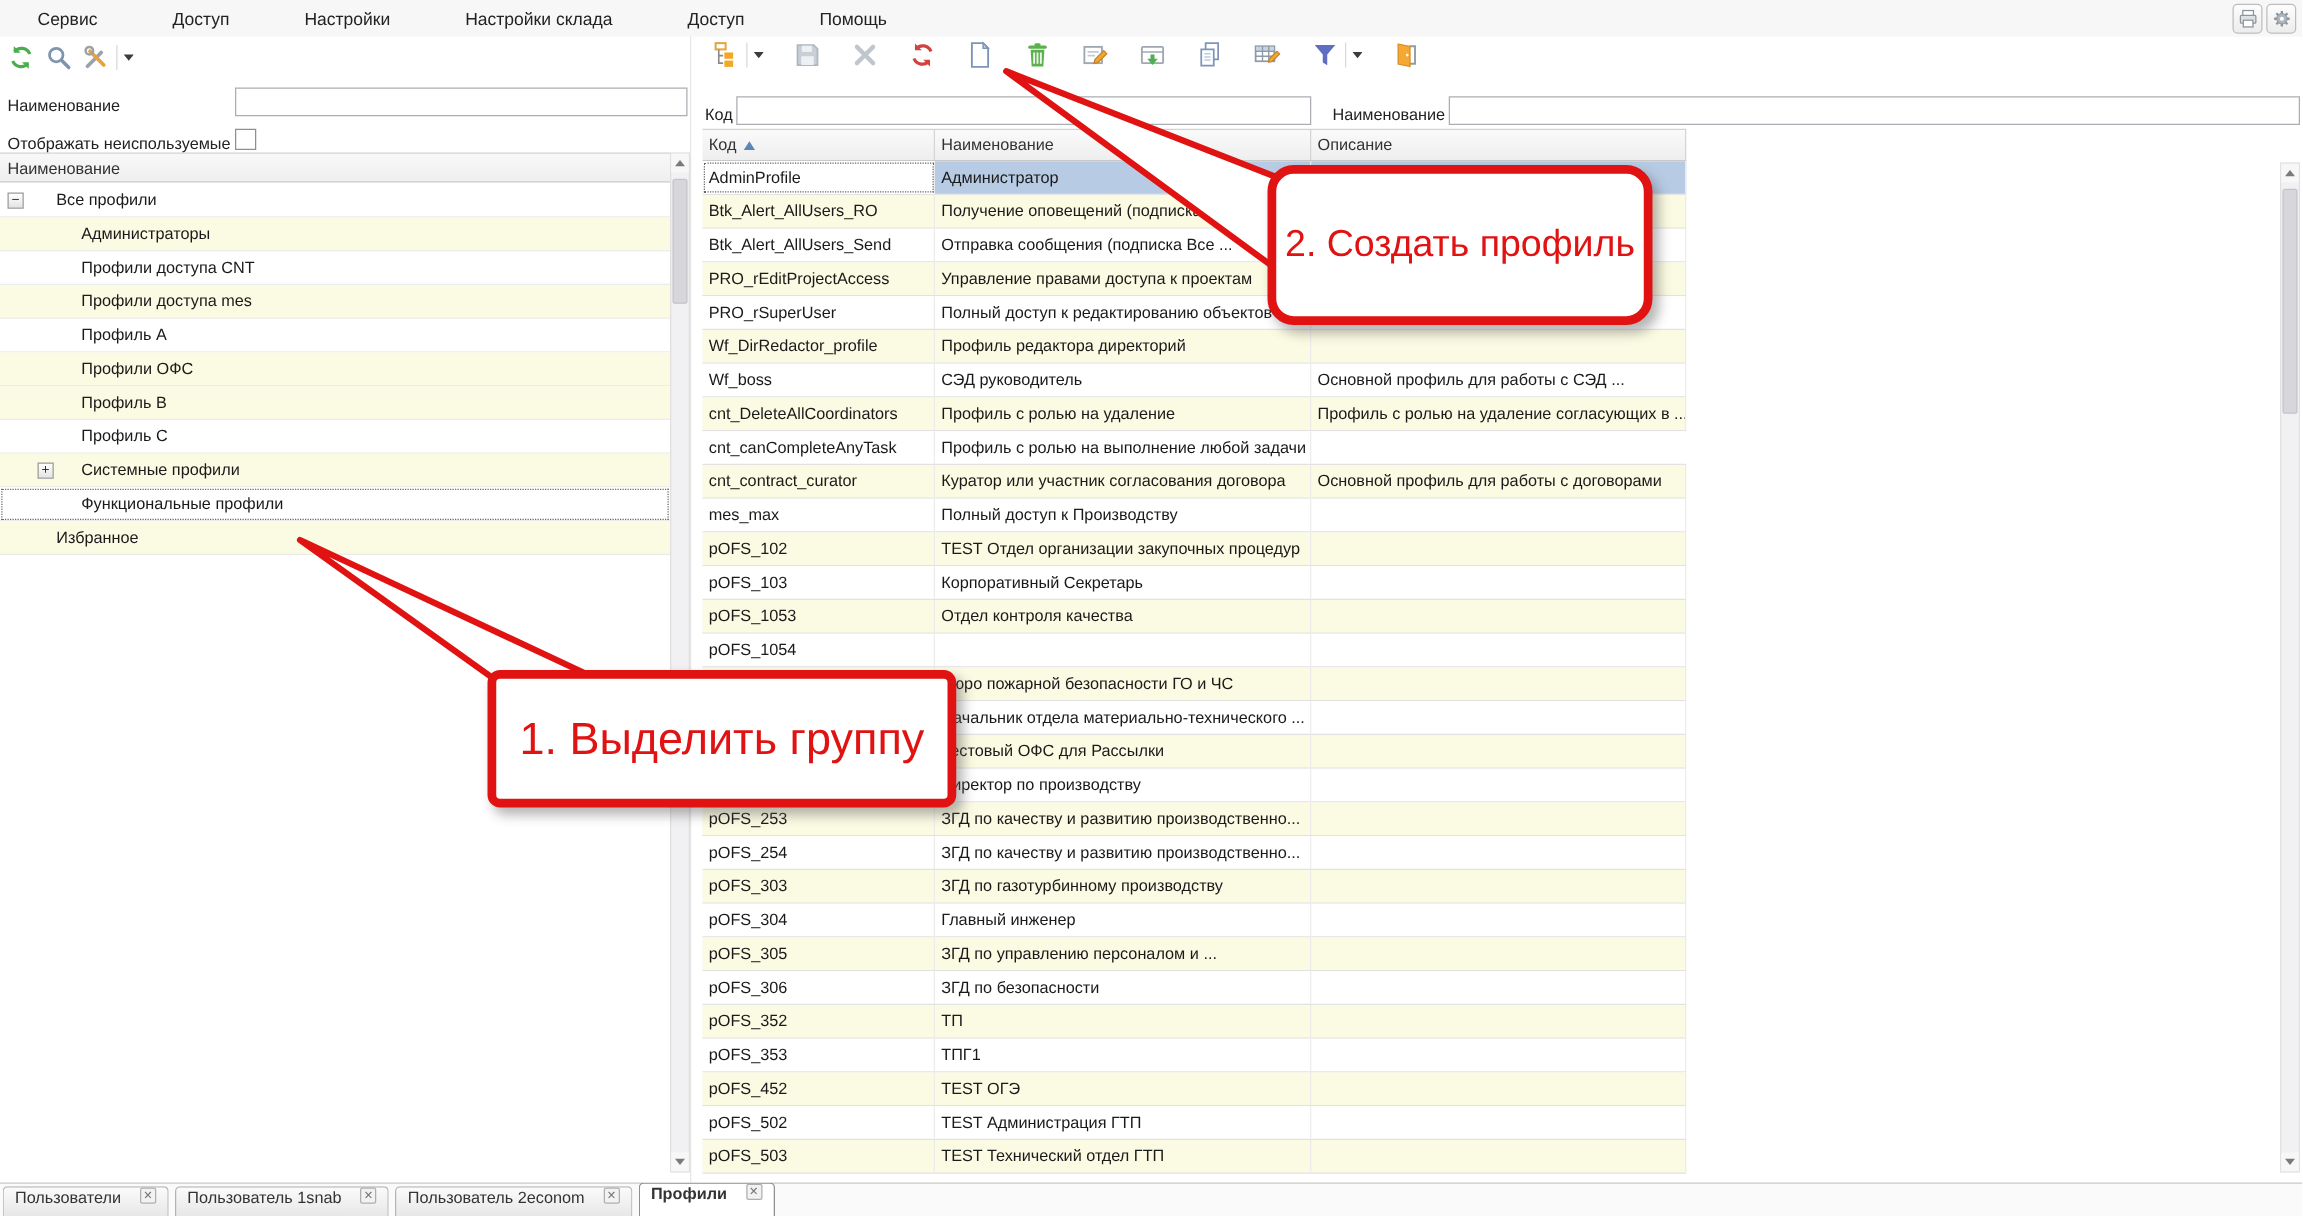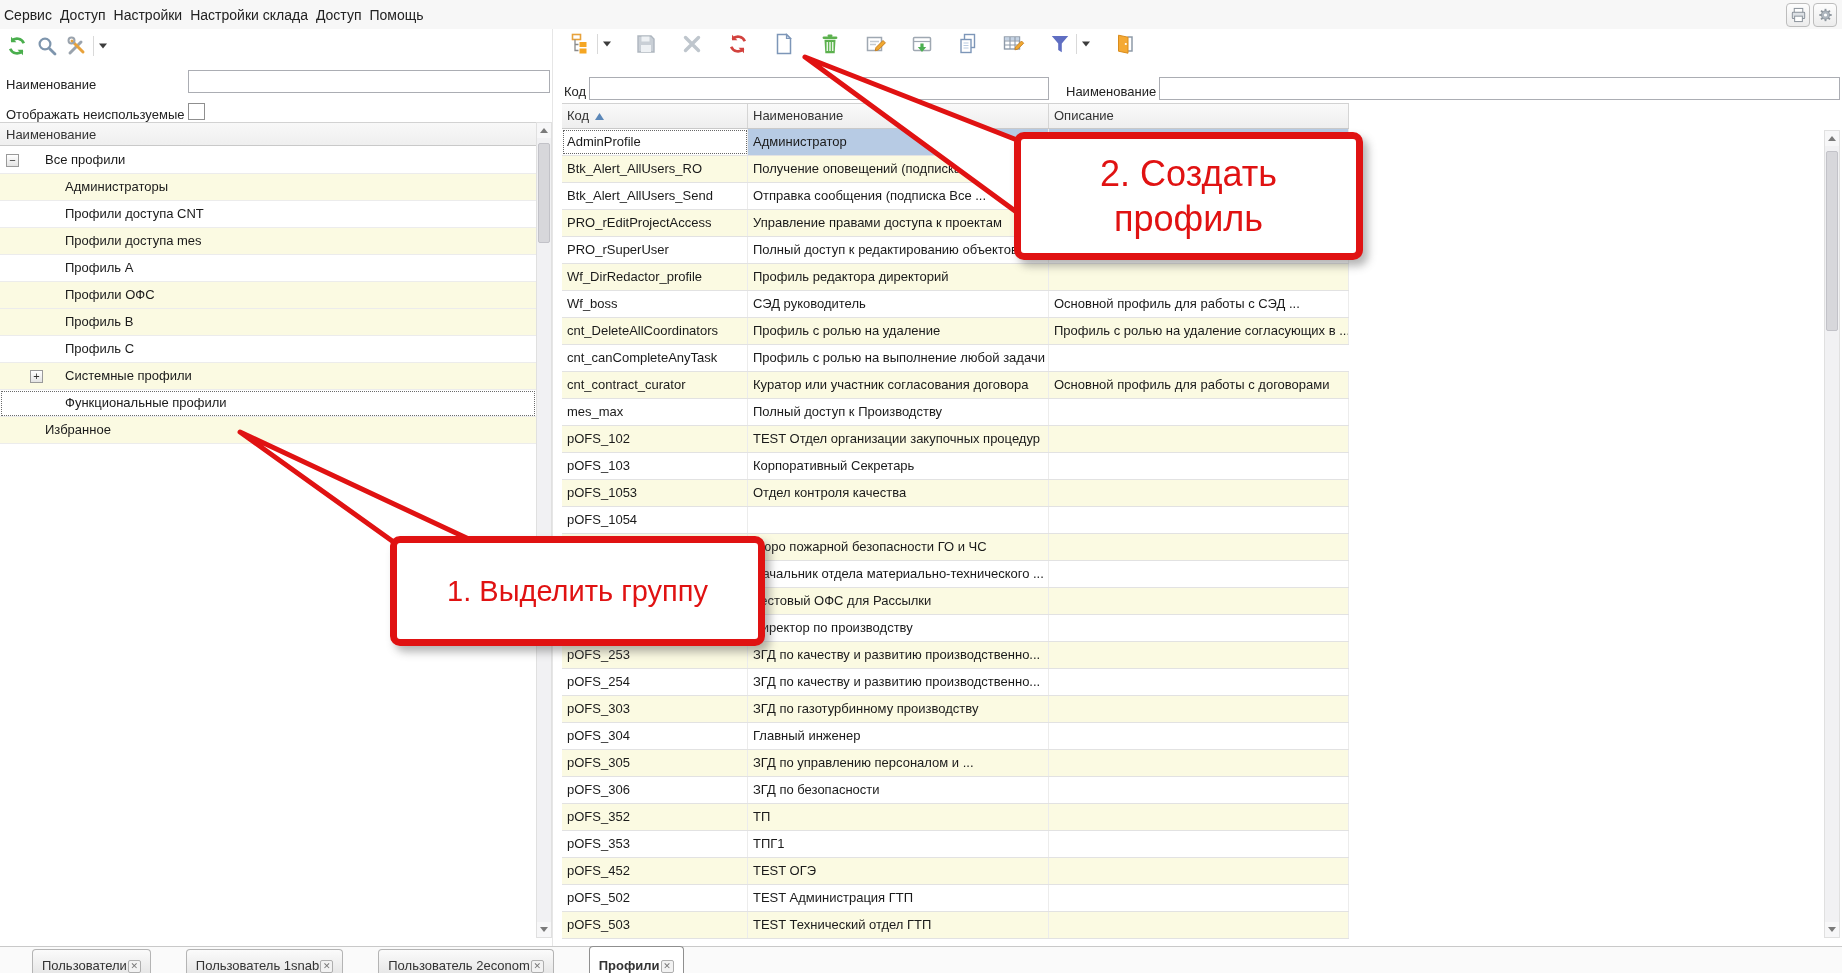--- a/index.html
+++ b/index.html
@@ -1,21 +1,21 @@
 <!DOCTYPE html>
 <html><head>
 <meta charset="utf-8">
 <style>
   html,body{margin:0;padding:0;background:#fff;}
   .app{position:relative;width:1842px;height:973px;background:#fff;overflow:hidden;
        font-family:"Liberation Sans","DejaVu Sans",sans-serif;font-size:13px;color:#1a1a1a;}
   
   .menubar{position:absolute;left:0;top:0;width:1842px;height:29px;background:#f7f7f7;
            border-bottom:1px solid #e3e3e3;display:flex;align-items:center;}
-  .menu-item{padding:0 4px;font-size:14px;color:#222;cursor:default;}
+  .menu-item{padding:0 30px;font-size:14px;color:#222;cursor:default;}
   .winbtns{position:absolute;right:5px;top:3px;display:flex;gap:3px;}
   .winbtn{width:22px;height:22px;border:1px solid #bdbdbd;border-radius:4px;
           background:linear-gradient(#fdfdfd,#ececec);display:flex;align-items:center;justify-content:center;}
   
   .left-panel{position:absolute;left:0;top:29px;width:552px;height:917px;background:#fff;}
   .splitter{position:absolute;left:552px;top:29px;width:10px;height:917px;background:#fff;border-left:1px solid #e6e6e6;}
   .right-panel{position:absolute;left:562px;top:29px;width:1280px;height:917px;background:#fff;}
   .tbar{position:absolute;display:flex;align-items:center;}
   .lp-toolbar{left:6px;top:6px;gap:8px;}
   .rp-toolbar{left:8px;top:4px;gap:24px;}
@@ -53,32 +53,32 @@
   .gh-cell{box-sizing:border-box;border-right:1px solid #d5d5d5;line-height:24px;padding-left:5px;color:#333;display:flex;align-items:center;gap:6px;}
   .grid-row{display:flex;height:27px;border-bottom:1px solid #e2e2e2;box-sizing:border-box;background:#fff;}
   .grid-row.stripe{background:#fbfae2;}
   .g-cell{box-sizing:border-box;border-right:1px solid #ececec;line-height:26px;padding-left:5px;overflow:hidden;white-space:nowrap;}
   .c0{width:186px;} .c1{width:301px;} .c2{width:300px;}
   .grid-row.selected .g-cell{background:#b7cbe4;}
   .grid-row.selected .g-cell.c0{background:#fff;outline:1px dotted #666;outline-offset:-2px;}
   
   .tabbar{position:absolute;left:0;top:946px;width:1842px;height:27px;background:#fafafa;border-top:1px solid #c9c9c9;
           display:flex;align-items:flex-end;padding-left:2px;box-sizing:border-box;gap:5px;}
-  .tab{display:flex;align-items:flex-end;gap:1px;height:23px;padding:0 9px;border:1px solid #b4b4b4;border-bottom:none;
-       border-radius:4px 4px 0 0;background:linear-gradient(#fbfbfb,#e7e7e7);color:#333;white-space:nowrap;margin-left:30px;}
+  .tab{display:flex;align-items:flex-start;gap:15px;height:23px;padding:0 9px;border:1px solid #b4b4b4;border-bottom:none;
+       border-radius:4px 4px 0 0;background:linear-gradient(#fbfbfb,#e7e7e7);color:#333;white-space:nowrap;}
   .tab.active{height:26px;background:#fff;border-color:#8f8f8f;font-weight:bold;}
   .tab-close{width:13px;height:13px;border:1px solid #aeaeae;background:#f2f2f2;border-radius:2px;font-size:9px;
              line-height:11px;text-align:center;color:#777;font-weight:normal;box-sizing:border-box;}
   
   .arrows{position:absolute;left:0;top:0;width:1842px;height:973px;pointer-events:none;z-index:40;}
   .callout{position:absolute;z-index:50;background:#fff;border:7px solid #e01212;border-radius:10px;
            box-shadow:5px 6px 9px rgba(90,90,90,.45);display:flex;align-items:center;justify-content:center;
            color:#e01212;text-align:center;box-sizing:border-box;}
-  .callout1{left:390px;top:536px;width:375px;height:110px;font-size:29px;}
-  .callout2{left:1014px;top:132px;width:349px;height:128px;font-size:36px;line-height:1.25;}
+  .callout1{left:390px;top:536px;width:375px;height:110px;font-size:36px;}
+  .callout2{left:1014px;top:132px;width:308px;height:128px;font-size:30px;line-height:1.25;border-radius:21px;}
 </style>
 </head>
 <body>
 
 <div class="app">
 
   <div class="menubar">
     <div id="menu-items" style="display:flex;">
         <span class="menu-item">Сервис</span>
         <span class="menu-item">Доступ</span>

